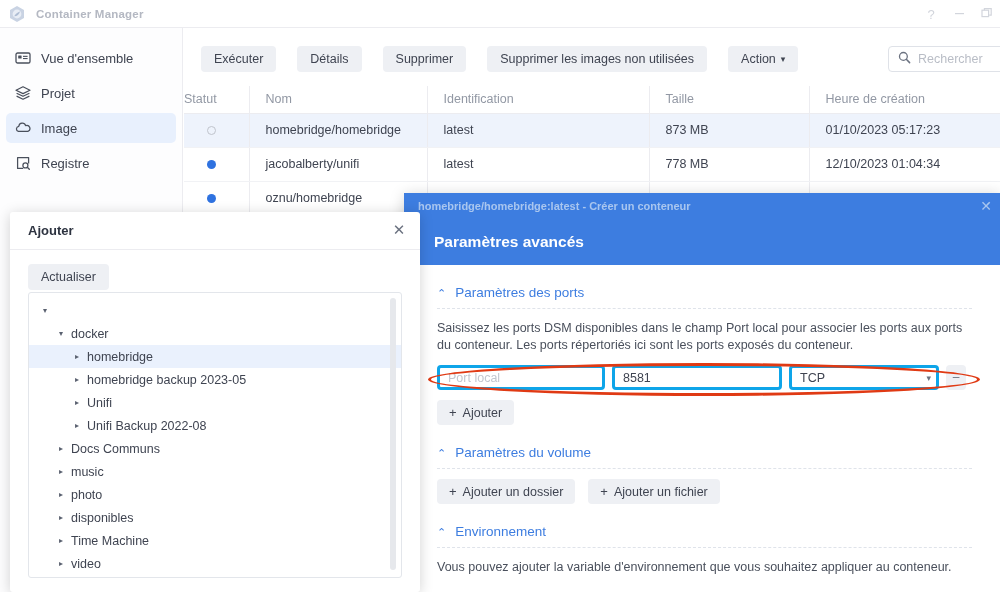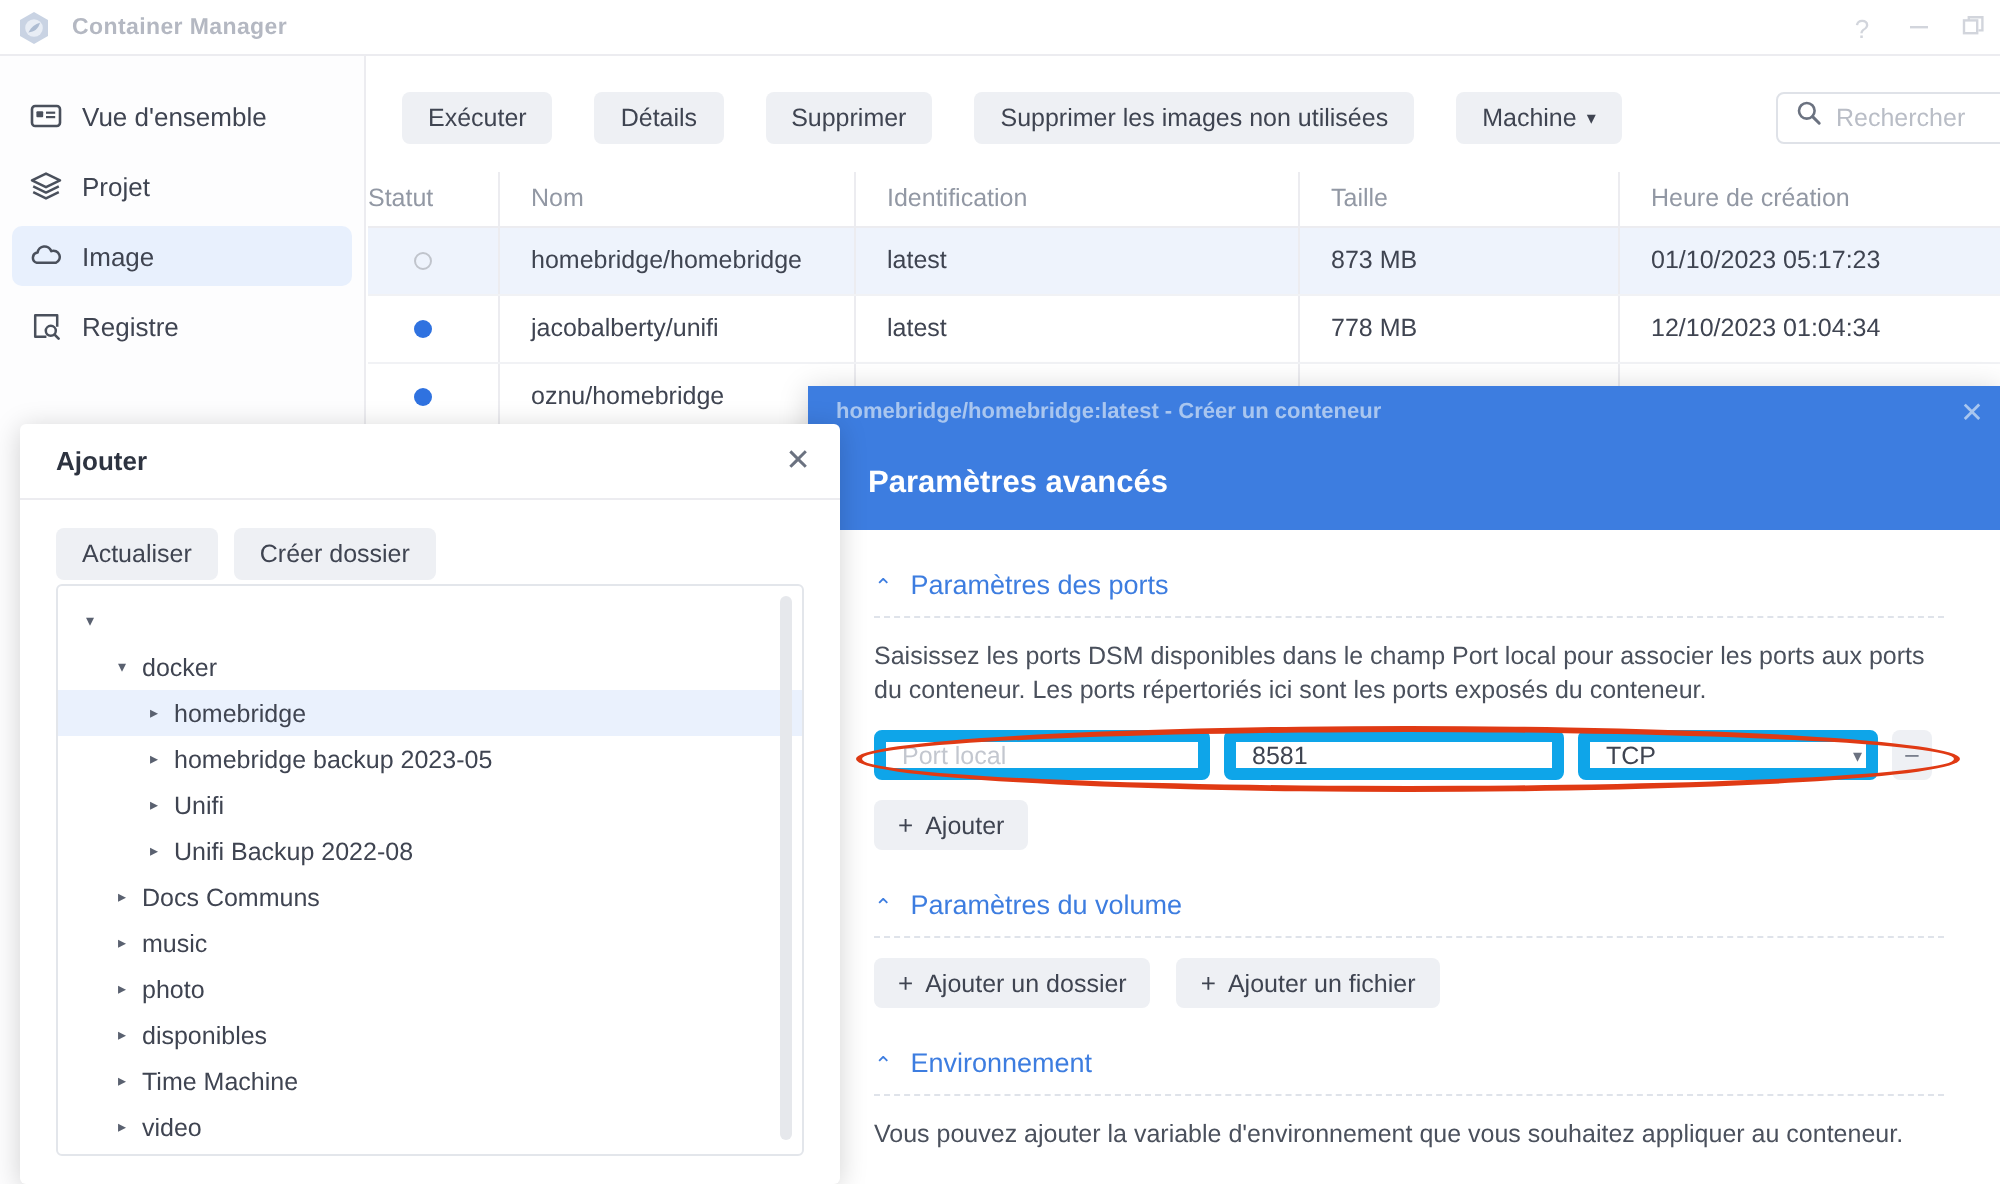--- a/index.html
+++ b/index.html
@@ -109,21 +109,21 @@
   .sect-head {
     display:flex; align-items:center; color:#3d7de0; font-size:13.5px;
     margin-top:20px;
   }
   .sect-head .chev { font-size:11px; margin-right:9px; position:relative; top:1px; }
   .sect-rule { border-bottom:1px dashed #dfe3ea; margin-top:8px; }
   .sect-desc { font-size:12.5px; color:#4a505c; line-height:17px; margin-top:11px; }
 
   .fieldrow { display:flex; align-items:center; gap:7px; margin-top:11px; }
   .fld {
-    height:25px; border:6px solid #0ea5e9; border-radius:4px; background:#fff;
+    height:25px; border:3px solid #0ea5e9; border-radius:4px; background:#fff;
     font-size:12.5px; color:#3f4451; padding:0 8px; outline:none;
     font-family:"Liberation Sans", sans-serif;
   }
   .fld::placeholder { color:#c3c7cf; }
   .fld.w1 { width:168px; }
   .fld.w2 { width:170px; }
   .selwrap { position:relative; width:150px; }
   .selwrap .fld { width:150px; padding-right:20px; }
   .selwrap .dcaret {
     position:absolute; right:8px; top:8px; font-size:9px; color:#6b7280;
@@ -252,21 +252,21 @@
 </div>
 
 <div class="content">
 
   <div class="toolbar">
     <button class="tbtn">Exécuter</button>
     <button class="tbtn">Détails</button>
     <button class="tbtn">Supprimer</button>
     <button class="tbtn">Supprimer les images non utilisées</button>
     <button class="tbtn">
-      <span>Machine</span><span class="caret">▾</span>
+      <span>Action</span><span class="caret">▾</span>
     </button>
 
     <div class="searchbox">
       <span>
         <svg width="13" height="13" viewBox="0 0 13 13">
           <circle cx="5.4" cy="5.4" r="3.9" fill="none" stroke="#6b7280" stroke-width="1.3"></circle>
           <line x1="8.3" y1="8.3" x2="11.6" y2="11.6" stroke="#6b7280" stroke-width="1.5" stroke-linecap="round"></line>
         </svg>
       </span>
       <input type="text" placeholder="Rechercher" style="">
@@ -409,21 +409,20 @@
 </div>
 
 <div class="adddlg">
   <div class="addhdr">
     <span class="t">Ajouter</span>
     <span class="x">✕</span>
   </div>
 
   <div class="addtools">
     <button class="tbtn">Actualiser</button>
-    <button class="tbtn">Créer dossier</button>
   </div>
 
   <div class="treebox">
     <div style="padding-top:6px">
       <div class="tnode" style="padding-left:10px">
         <span class="tarrow">▾</span>
         <span class="tlabel"></span>
       </div>
       <div class="tnode" style="padding-left:26px">
         <span class="tarrow">▾</span>

